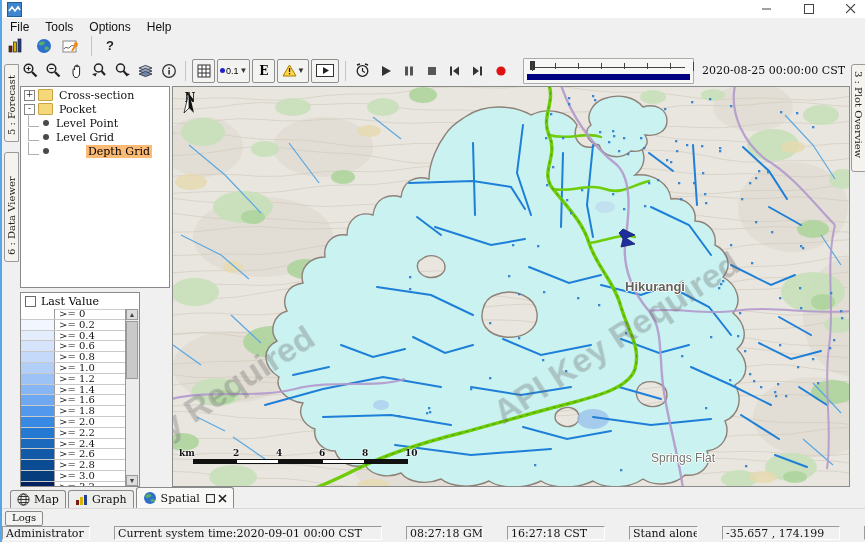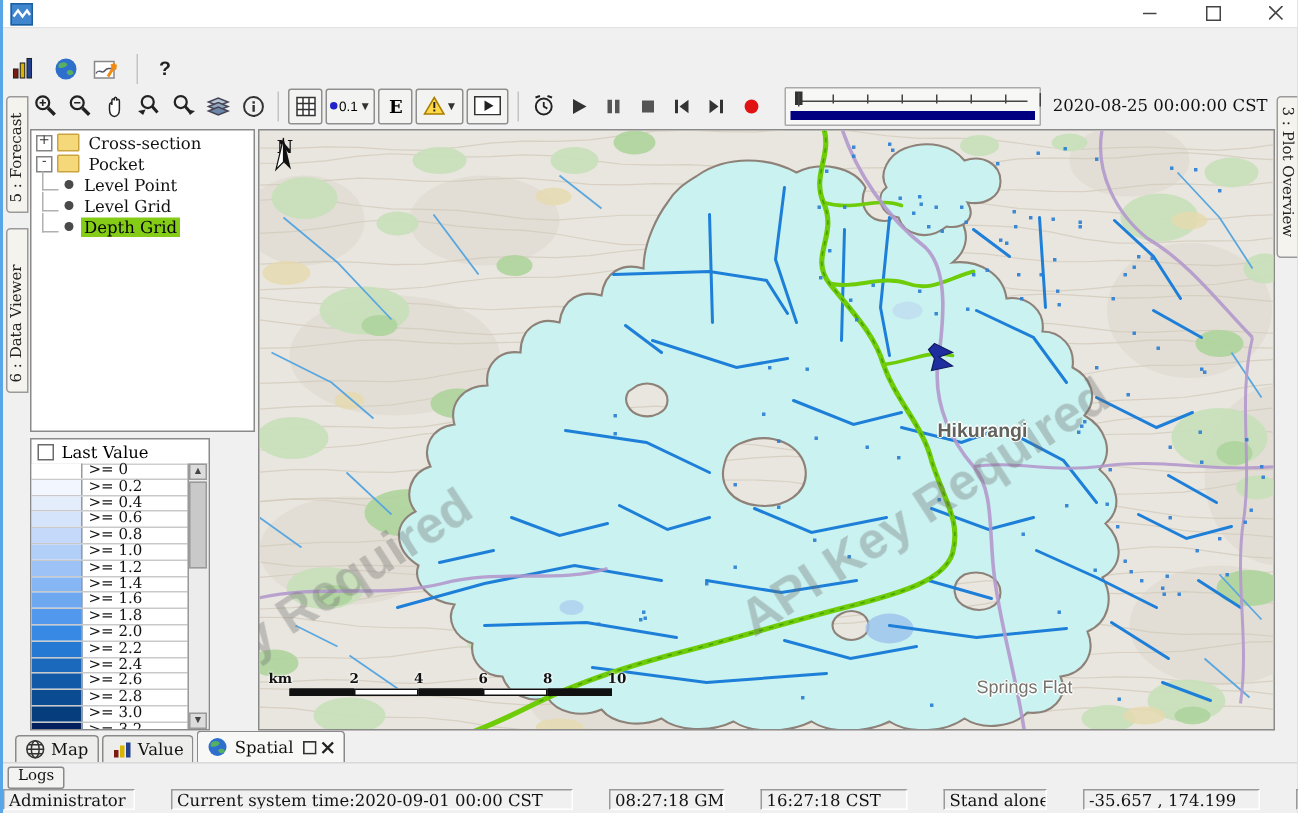--- a/index.html
+++ b/index.html
@@ -48,21 +48,21 @@
   #tree-panel{position:absolute;left:18px;top:86px;width:150px;height:202px;background:#fff;
               border:1px solid #8a8a8a;overflow:hidden;font-size:11px;box-sizing:border-box;}
   .trow{display:flex;align-items:center;height:12px;margin-top:2px;white-space:nowrap;}
   .texp{width:9px;height:9px;border:1px solid #848484;background:#fff;font-size:9px;line-height:7px;
         text-align:center;margin:0 3px 0 3px;color:#333;flex:0 0 auto;}
   .tfolder{width:13px;height:10px;background:#f5d87a;border:1px solid #caa43e;border-radius:1px;margin-right:4px;flex:0 0 auto;}
   .tconn{width:10px;height:12px;border-left:1px solid #b0b0b0;border-bottom:1px solid #b0b0b0;
          margin-left:7px;margin-bottom:5px;flex:0 0 auto;}
   .tdot{width:6px;height:6px;border-radius:50%;background:#4a4a4a;margin:0 5px 0 4px;flex:0 0 auto;}
   .tlabel{padding:0 2px;color:#111;}
-  .tlabel.sel{background:#84cc16;color:#000;}
+  .tlabel.sel{background:#fdba74;color:#000;margin-left:32px;}
   
   #legend-panel{position:absolute;left:18px;top:292px;width:120px;height:195px;background:#fff;
                 border:1px solid #8a8a8a;box-sizing:border-box;overflow:hidden;}
   #legend-header{height:16px;display:flex;align-items:center;font-size:11px;border-bottom:1px solid #cfcfcf;}
   #legend-checkbox{width:9px;height:9px;border:1px solid #6a6a6a;background:#fff;margin:0 5px 0 4px;}
   #legend-list{position:absolute;left:0;top:16px;right:13px;bottom:0;}
   .lrow{display:flex;height:10.8px;box-sizing:border-box;border-bottom:1px solid #c9c9c9;}
   .lswatch{width:34px;border-right:1px solid #9a9a9a;box-sizing:border-box;flex:0 0 auto;}
   .llabel{flex:1;font-size:10px;line-height:10px;padding-left:4px;color:#111;font-family:"DejaVu Serif",serif;}
   #legend-scroll{position:absolute;right:0;top:16px;bottom:0;width:13px;background:#ececec;border-left:1px solid #9a9a9a;}
@@ -129,20 +129,26 @@
           </svg>
         </span>
       <span class="winbtn">
           <svg width="10" height="10">
             <path d="M0 0 L9 9 M9 0 L0 9" stroke="#444" stroke-width="1.1"></path>
           </svg>
         </span>
     </div>
   </div>
 
+  <div id="menubar">
+    <span class="menu-item">File</span>
+    <span class="menu-item">Tools</span>
+    <span class="menu-item">Options</span>
+    <span class="menu-item">Help</span>
+  </div>
 
   <div id="toolbar1">
     <span class="tbtn">
       <svg width="17" height="15">
           <rect x="1" y="8" width="3" height="6" fill="#7a1d10" stroke="#222" stroke-width="0.7"></rect>
           <rect x="5.5" y="4" width="3" height="10" fill="#d8b400" stroke="#222" stroke-width="0.7"></rect>
           <rect x="10" y="1" width="3" height="13" fill="#23408f" stroke="#222" stroke-width="0.7"></rect>
         </svg>
     </span>
     <span class="tbtn">
@@ -717,21 +723,21 @@
           <path d="M1 6.5 h11 M2 3.5 h9 M2 9.5 h9" stroke="#333" fill="none"></path>
         </svg>
       <span>Map</span>
     </div>
     <div class="btab">
       <svg width="13" height="12">
           <rect x="1" y="6" width="3" height="5" fill="#7a1d10"></rect>
           <rect x="5" y="3" width="3" height="8" fill="#d8b400"></rect>
           <rect x="9" y="1" width="3" height="10" fill="#23408f"></rect>
         </svg>
-      <span>Value</span>
+      <span>Graph</span>
     </div>
     <div class="btab active">
       <svg width="14" height="14">
           <circle cx="7" cy="7" r="6" fill="#2e6fce"></circle>
           <path d="M2.5 4.5 C4.5 2.5 7.5 2.5 8.5 4.5 C7.5 6.5 4.5 7.5 2.5 6.5 Z" fill="#56b060"></path>
           <path d="M8 8.5 C10 7.5 12 8.5 12 10 C10 12 8 11 7.5 9.5 Z" fill="#56b060"></path>
         </svg>
       <span>Spatial</span>
       <span class="tabicons">
         <svg width="9" height="9">

